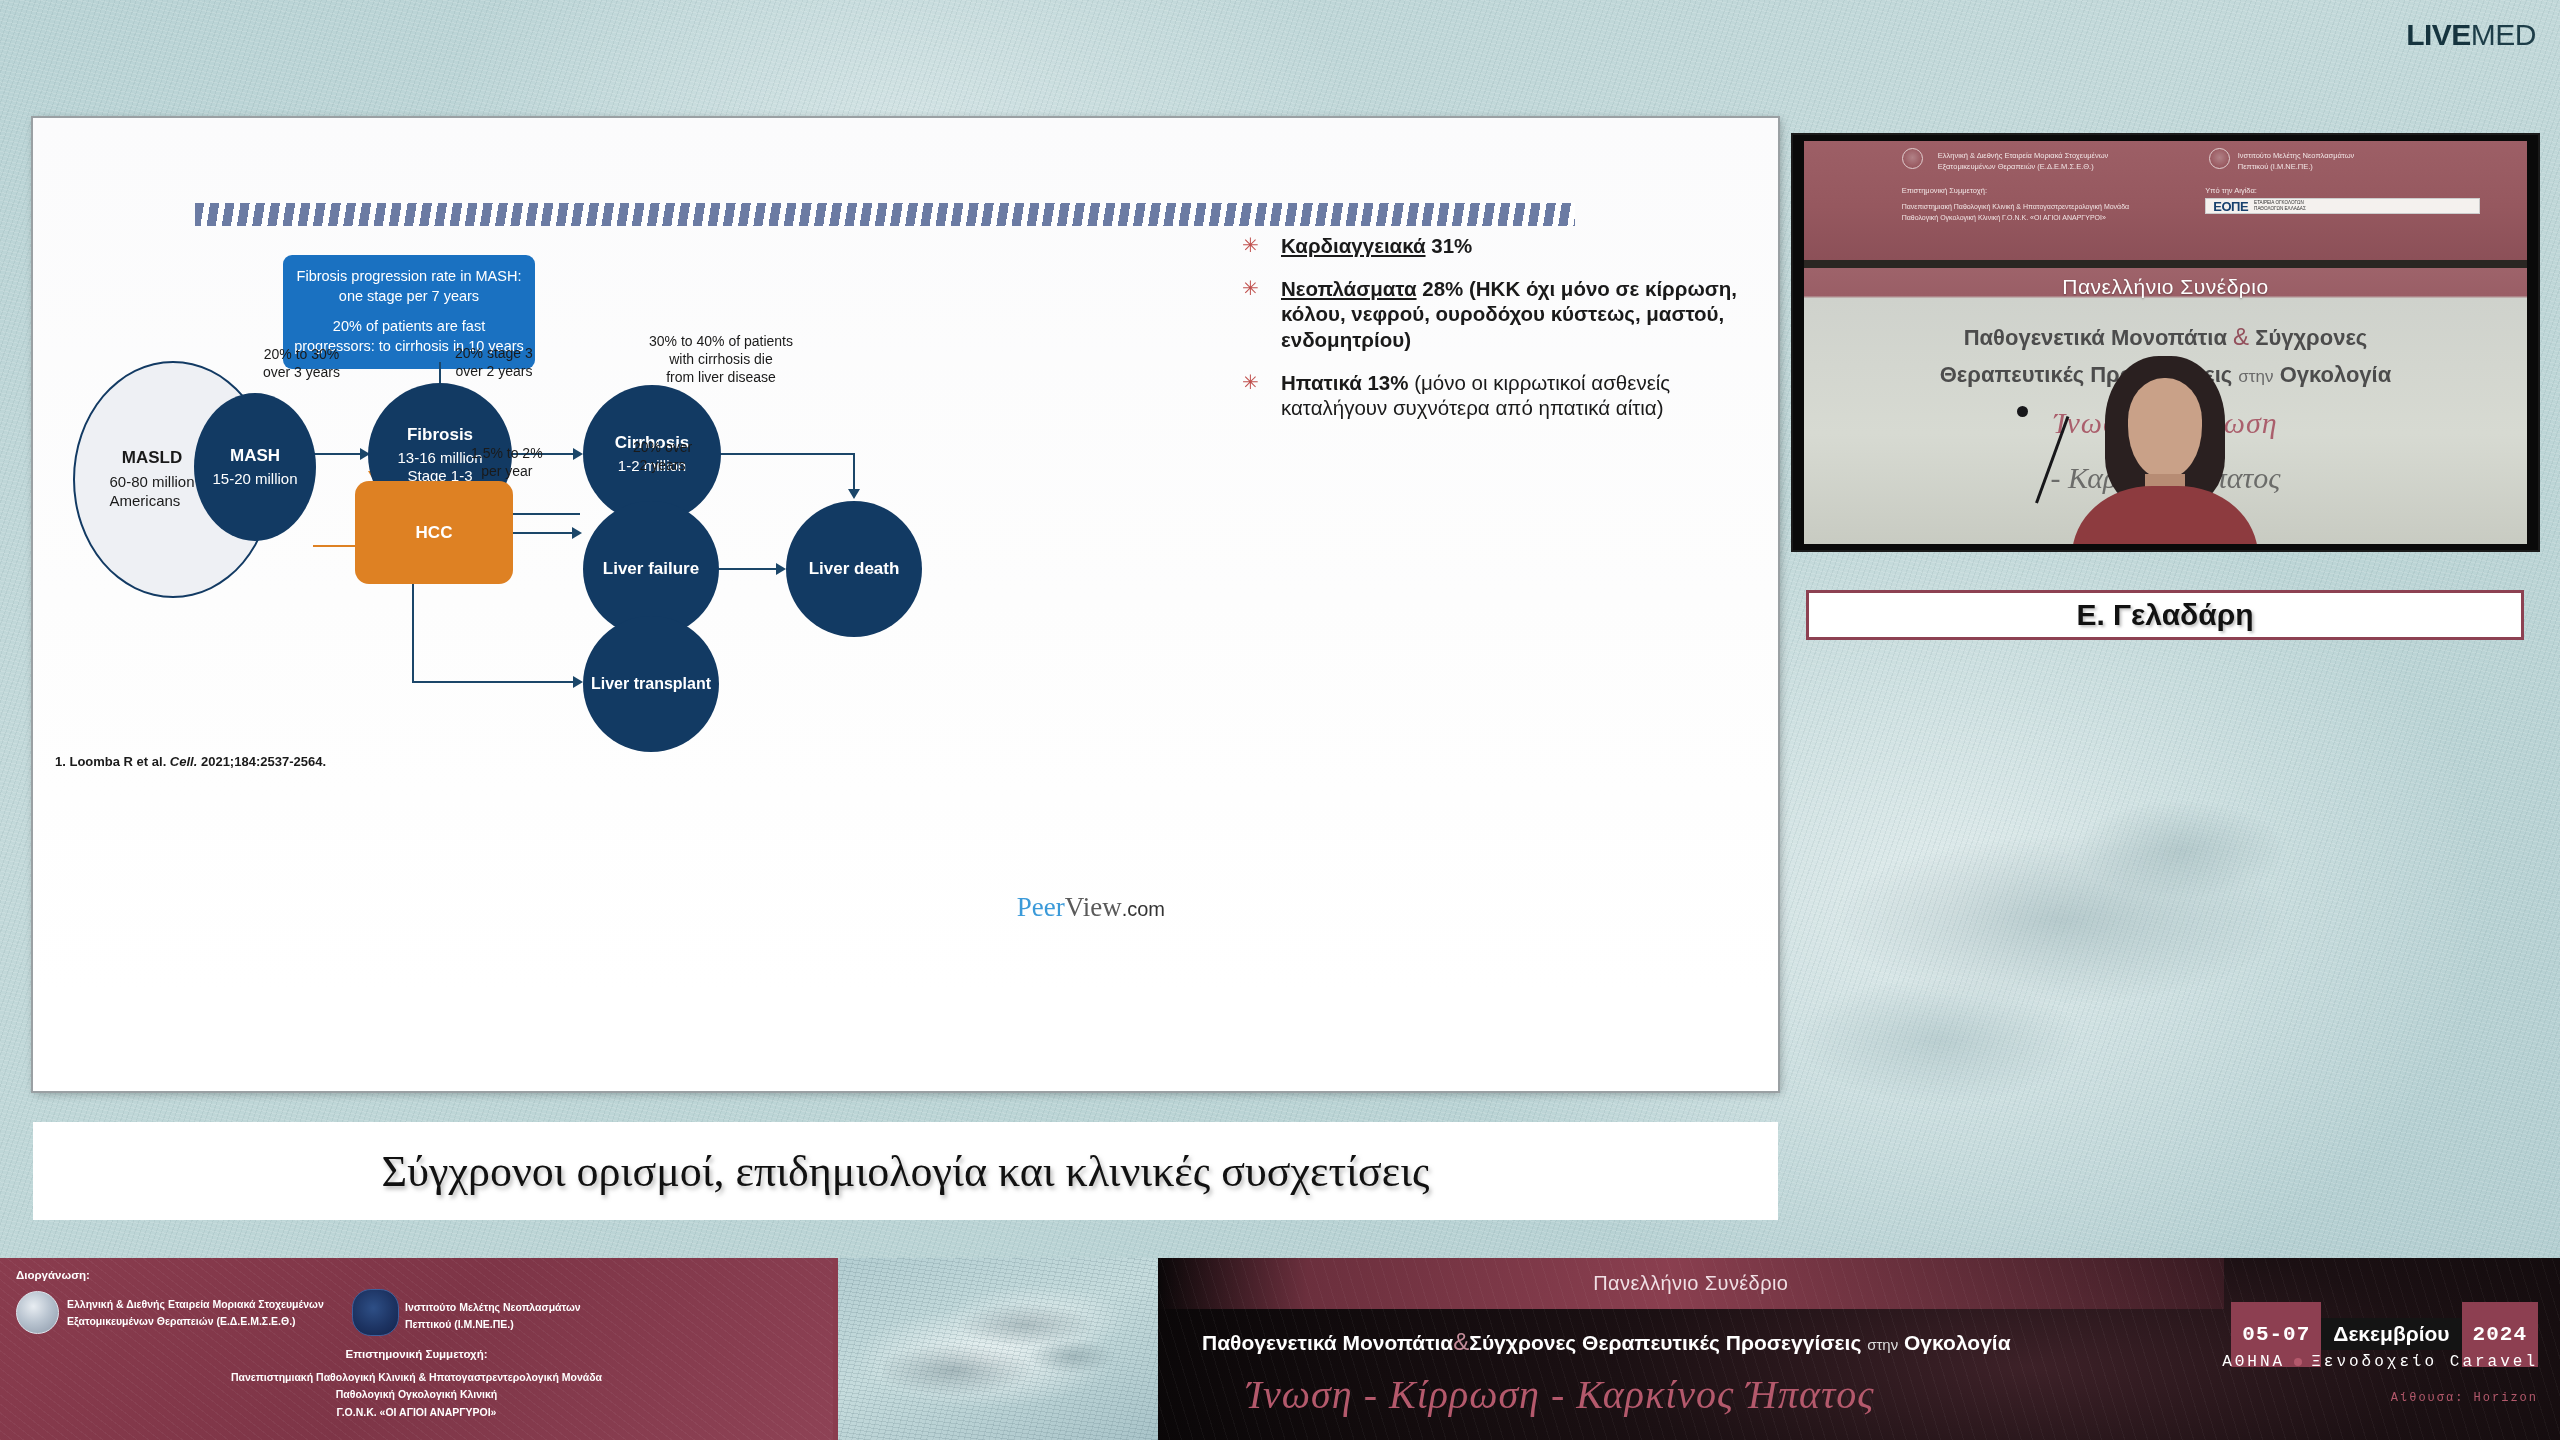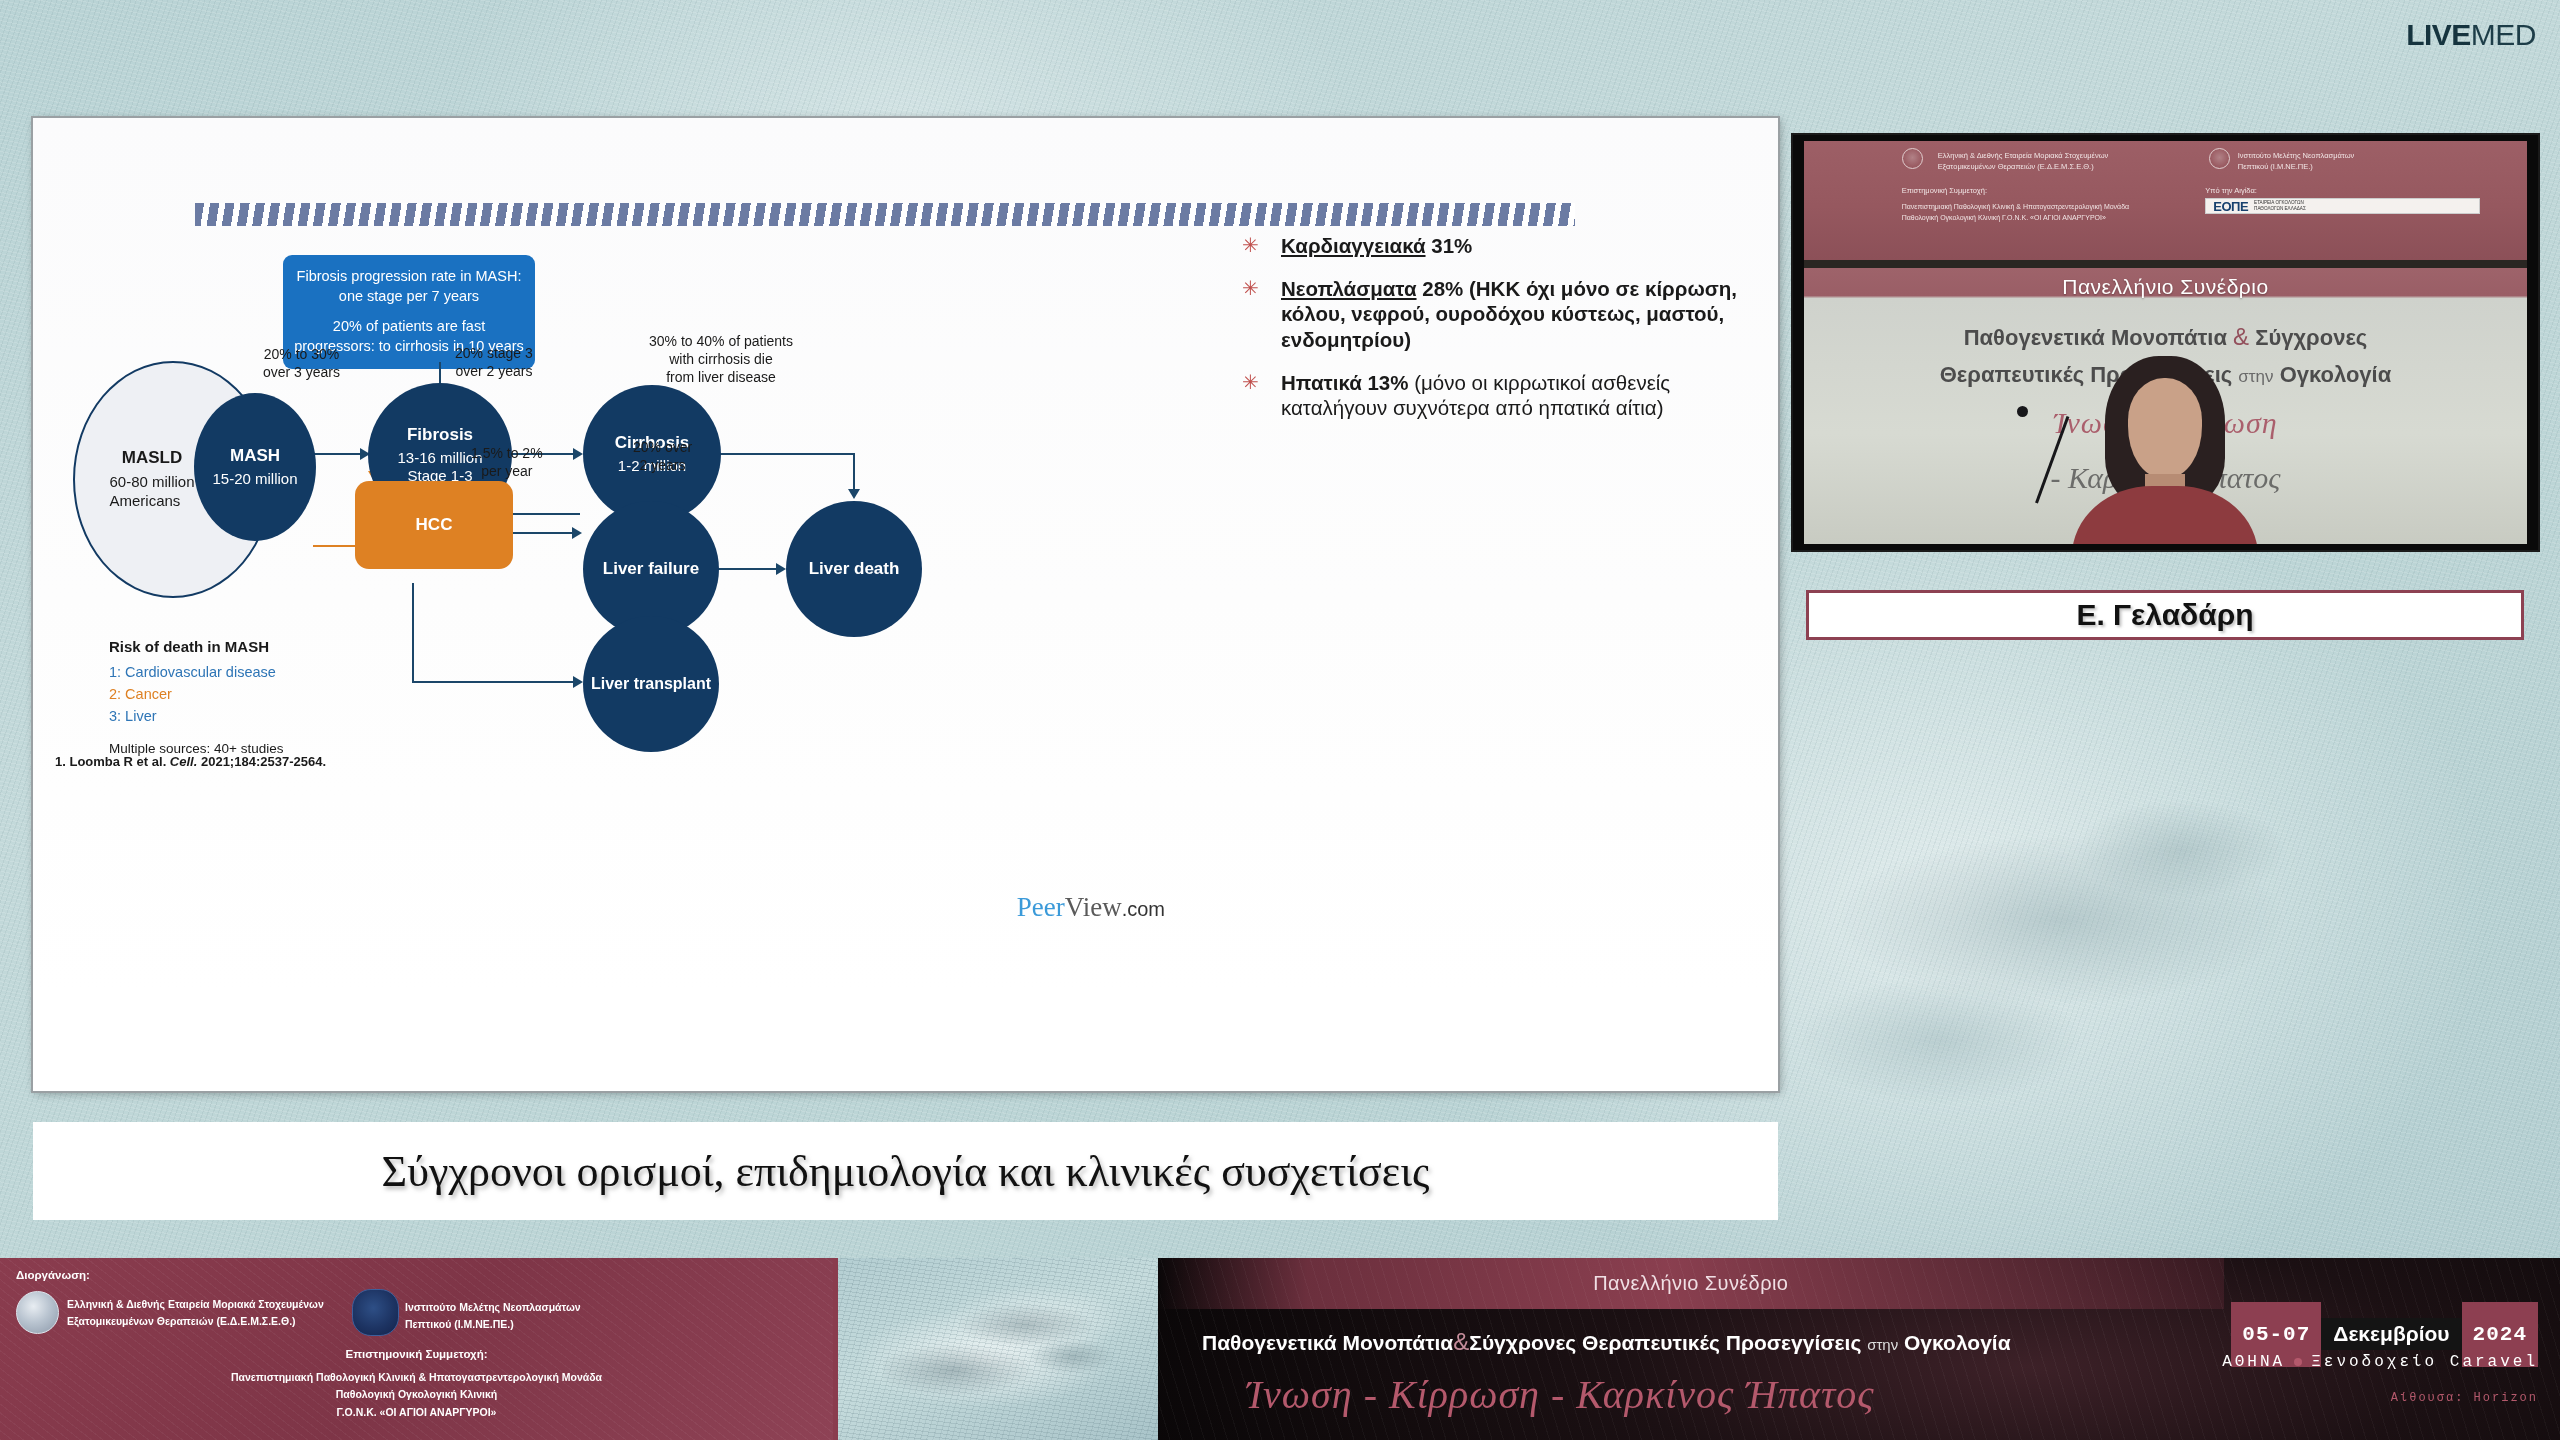--- a/index.html
+++ b/index.html
@@ -89,21 +89,21 @@
   #masld-circle .sub { font-size:15px; font-weight:400; line-height:1.25; margin-top:5px; }
 
   #mash-circle { left:139px; top:160px; width:122px; height:148px; }
   #fibrosis-circle { left:313px; top:150px; width:144px; height:144px; }
   #cirrhosis-circle { left:528px; top:152px; width:138px; height:138px; }
   #liverfail-circle { left:528px; top:268px; width:136px; height:136px; }
   #liverdeath-circle { left:731px; top:268px; width:136px; height:136px; }
   #livertrans-circle { left:528px; top:383px; width:136px; height:136px; }
 
   #hcc-box {
-    position:absolute; left:300px; top:248px; width:158px; height:88px;
+    position:absolute; left:300px; top:248px; width:158px; height:103px;
     background:#de8123; border-radius:14px;
     display:flex; align-items:center; justify-content:center;
     color:#fff; font-weight:700; font-size:17px;
   }
 
   
   #callout {
     position:absolute; left:228px; top:22px; width:252px;
     background:#1a71c1; border-radius:9px; color:#fff;
     font-size:14.5px; line-height:1.35; text-align:center;
@@ -541,27 +541,20 @@
         <div class="elabel" id="lbl-b">20% stage 3
 over 2 years</div>
         <div class="elabel" id="lbl-c">30% to 40% of patients
 with cirrhosis die
 from liver disease</div>
         <div class="elabel" id="lbl-d">1.5% to 2%
 per year</div>
         <div class="elabel" id="lbl-e">20% over
 2 years</div>
 
-        <div id="risk">
-          <div class="hd">Risk of death in MASH</div>
-          <div class="r1">1: Cardiovascular disease</div>
-          <div class="r2">2: Cancer</div>
-          <div class="r3">3: Liver</div>
-          <div class="ms">Multiple sources: 40+ studies</div>
-        </div>
 
         <div id="cite-diagram">
           <span>1. Loomba R et al. </span><i>Cell.</i><span> 2021;184:2537-2564.</span>
         </div>
 
         <div id="peerview">
           <span class="pv">Peer</span><span class="vw">View</span><span class="dc">.com</span>
         </div>
       </div>
 

